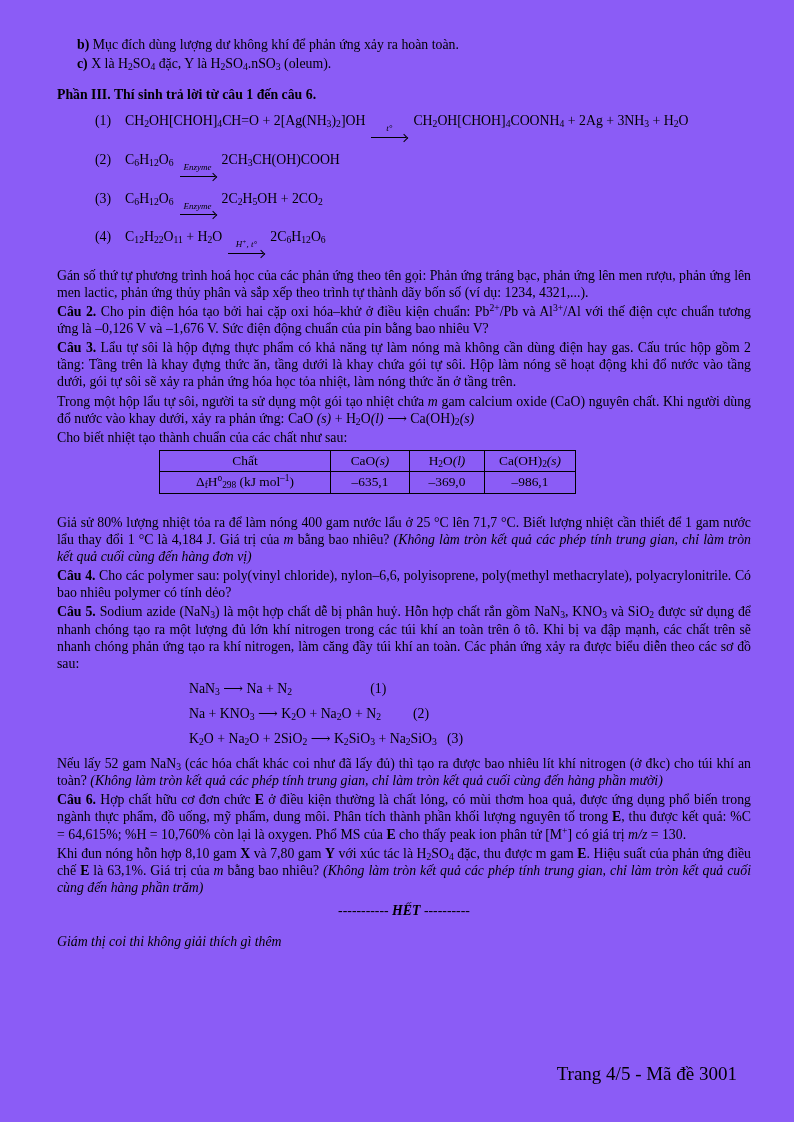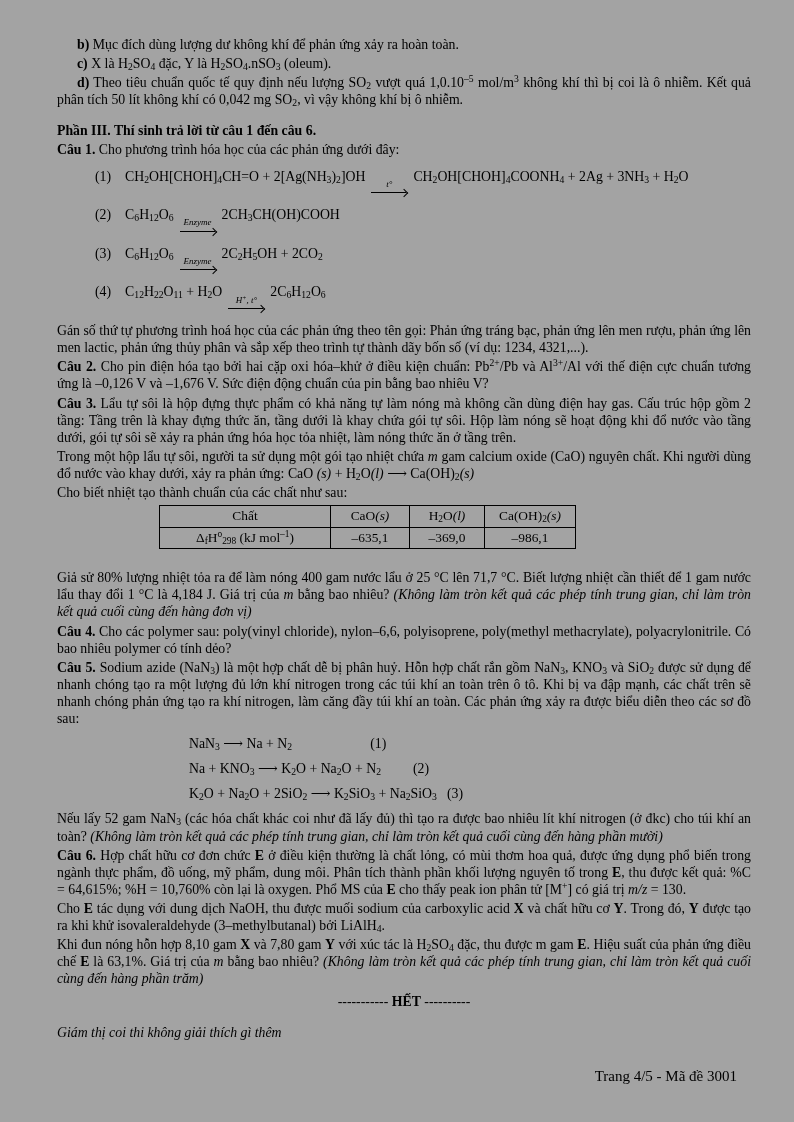--- a/index.html
+++ b/index.html
@@ -1,21 +1,21 @@
 <!DOCTYPE html>
 <html><head>
 <meta charset="utf-8">
 <style>
   html,body{margin:0;padding:0;background:#ffffff;}
   .page{
     position:relative;
     width:794px;height:1122px;
     box-sizing:border-box;
     padding:36px 43px 30px 57px;
-    background:#a3a3a3;color:#000;
+    background:#8b5cf6;color:#000;
     font-family:"Liberation Serif","DejaVu Serif",serif;
     font-size:13.8px;line-height:1.24;
     overflow:hidden;
   }
   sub,sup{line-height:0;font-size:70%;}
   sub{vertical-align:-0.25em;}
   sup{vertical-align:0.5em;}
   .para{margin:0 0 2px 0;text-align:justify;}
   .indent{text-indent:20px;}
   .lead{font-weight:bold;}
@@ -38,36 +38,34 @@
   .q5-block .equation:nth-child(2) .num{margin-left:32px;}
   .q5-block .equation:nth-child(3) .num{margin-left:10px;}
   
   .enthalpy-table{border-collapse:collapse;margin:4px 0 20px 102px;}
   .enthalpy-table td{border:1px solid #000;padding:2px 10px;text-align:center;font-size:13.4px;}
   .enthalpy-table .c1{min-width:150px;}
   .enthalpy-table .c2{min-width:58px;}
   .enthalpy-table .c3{min-width:54px;}
   .enthalpy-table .c4{min-width:70px;}
   
-  .end-line{text-align:center;margin-top:6px;}
+  .end-line{text-align:center;margin-top:6px;font-style:italic;}
   .proctor{font-style:italic;}
-  .page-footer{position:absolute;right:57px;bottom:36px;font-size:15px;}
+  .page-footer{position:absolute;right:57px;bottom:36px;font-size:19px;}
 </style>
 </head>
 <body>
 
 <div class="page">
 
   <p class="para indent"><b class="lead">b)</b> <span>Mục đích dùng lượng dư không khí để phản ứng xảy ra hoàn toàn.</span></p>
   <p class="para indent"><b class="lead">c)</b> <span>X là H<sub>2</sub>SO<sub>4</sub> đặc, Y là H<sub>2</sub>SO<sub>4</sub>.nSO<sub>3</sub> (oleum).</span></p>
-  <p class="para indent"><b class="lead">d)</b> <span>Theo tiêu chuẩn quốc tế quy định nếu lượng SO<sub>2</sub> vượt quá 1,0.10<sup>–5</sup> mol/m<sup>3</sup> không khí thì bị coi là ô nhiễm. Kết quả phân tích 50 lít không khí có 0,042 mg SO<sub>2</sub>, vì vậy không khí bị ô nhiễm.</span></p>
 
   <p class="para heading">Phần III. Thí sinh trả lời từ câu 1 đến câu 6.</p>
 
-  <p class="para"><b class="lead">Câu 1.</b> <span>Cho phương trình hóa học của các phản ứng dưới đây:</span></p>
   <div class="eq-block">
     <div class="equation">
       <span class="eq-num">(1)</span><span>CH<sub>2</sub>OH[CHOH]<sub>4</sub>CH=O + 2[Ag(NH<sub>3</sub>)<sub>2</sub>]OH</span><span class="rxn">
           <span class="rxn-cond">t°</span>
           <span class="rxn-shaft"></span>
         </span><span>CH<sub>2</sub>OH[CHOH]<sub>4</sub>COONH<sub>4</sub> + 2Ag + 3NH<sub>3</sub> + H<sub>2</sub>O</span>
     </div>
     <div class="equation">
       <span class="eq-num">(2)</span><span>C<sub>6</sub>H<sub>12</sub>O<sub>6</sub></span><span class="rxn">
           <span class="rxn-cond">Enzyme</span>
@@ -124,21 +122,20 @@
     <div class="equation">
       <span>Na + KNO<sub>3</sub> ⟶  K<sub>2</sub>O + Na<sub>2</sub>O  + N<sub>2</sub></span><span class="num">(2)</span>
     </div>
     <div class="equation">
       <span>K<sub>2</sub>O + Na<sub>2</sub>O  + 2SiO<sub>2</sub> ⟶  K<sub>2</sub>SiO<sub>3</sub> + Na<sub>2</sub>SiO<sub>3</sub></span><span class="num">(3)</span>
     </div>
   </div>
   <p class="para"><span>Nếu lấy 52 gam NaN<sub>3</sub> (các hóa chất khác coi như đã lấy đủ) thì tạo ra được bao nhiêu lít khí nitrogen (ở đkc) cho túi khí an toàn?</span> <i class="note">(Không làm tròn kết quả các phép tính trung gian, chỉ làm tròn kết quả cuối cùng đến hàng phần mười)</i></p>
 
   <p class="para"><b class="lead">Câu 6.</b> <span>Hợp chất hữu cơ đơn chức <b>E</b> ở điều kiện thường là chất lỏng, có mùi thơm hoa quả, được ứng dụng phổ biến trong ngành thực phẩm, đồ uống, mỹ phẩm, dung môi. Phân tích thành phần khối lượng nguyên tố trong <b>E</b>, thu được kết quả: %C = 64,615%; %H = 10,760% còn lại là oxygen. Phổ MS của <b>E</b> cho thấy peak ion phân tử [M<sup>+</sup>] có giá trị <i>m/z</i> = 130.</span></p>
-  <p class="para">Cho <b>E</b> tác dụng với dung dịch NaOH, thu được muối sodium của carboxylic acid <b>X</b> và chất hữu cơ <b>Y</b>. Trong đó, <b>Y</b> được tạo ra khi khử isovaleraldehyde (3–methylbutanal) bởi LiAlH<sub>4</sub>.</p>
   <p class="para"><span>Khi đun nóng hỗn hợp  8,10 gam <b>X</b> và 7,80 gam <b>Y</b> với xúc tác là H<sub>2</sub>SO<sub>4</sub> đặc, thu được m gam <b>E</b>. Hiệu suất của phản ứng điều chế <b>E</b> là 63,1%. Giá trị của <i>m</i> bằng bao nhiêu?</span> <i class="note">(Không làm tròn kết quả các phép tính trung gian, chỉ làm tròn kết quả cuối cùng đến hàng phần trăm)</i></p>
 
   <p class="end-line">----------- <b>HẾT</b> ----------</p>
   <p class="proctor">Giám thị coi thi không giải thích gì thêm</p>
 
   <div class="page-footer">Trang 4/5 - Mã đề 3001</div>
 
 </div>
 
 </body></html>

